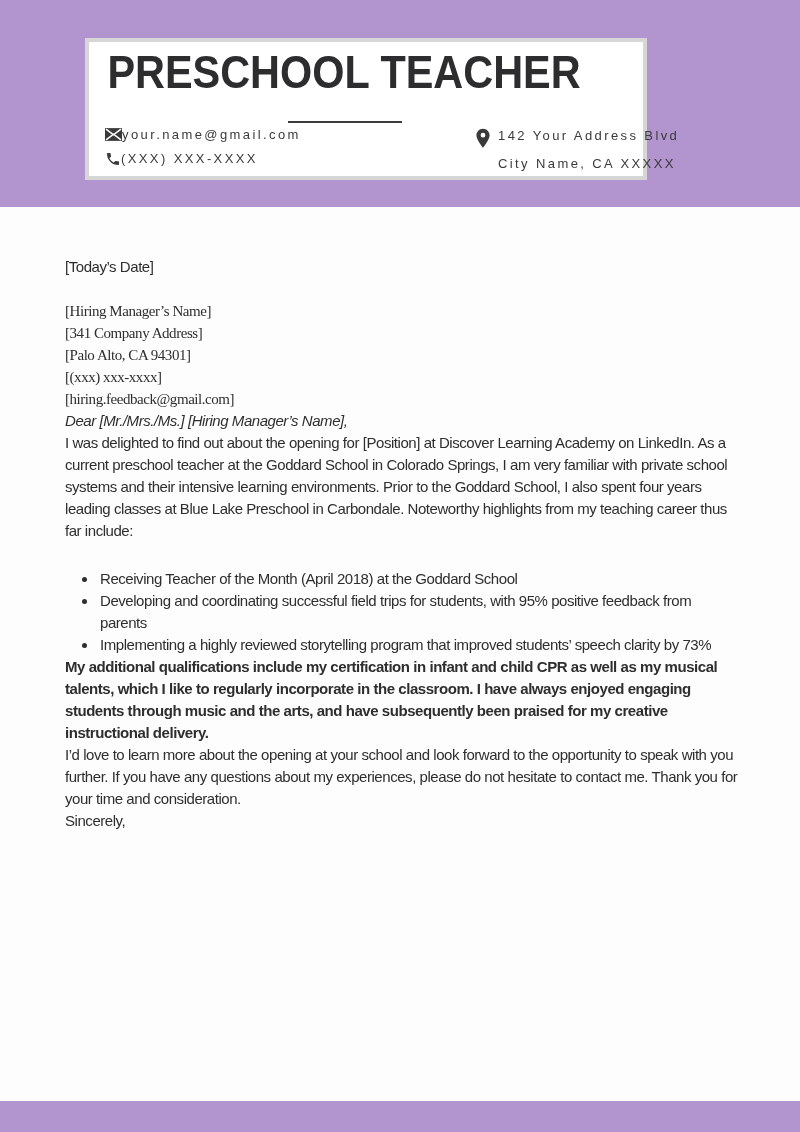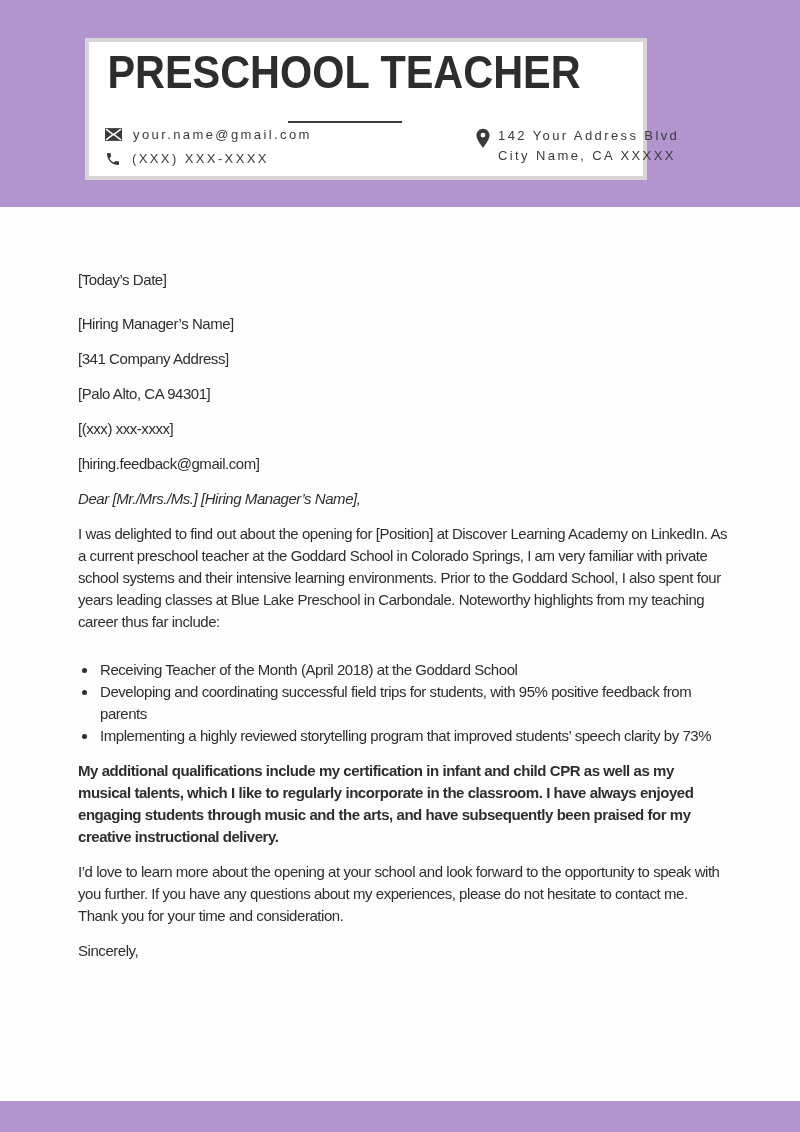--- a/index.html
+++ b/index.html
@@ -41,42 +41,42 @@
   }
   .title-rule{
     position:absolute;left:199px;top:79px;width:114px;height:2px;
     background:#3c3c3c;
   }
   .contact-left{
     position:absolute;left:16px;top:81px;
     display:flex;flex-direction:column;gap:1px;
   }
   .contact-row{
-    display:flex;align-items:center;gap:11px;height:23px;
+    display:flex;align-items:center;height:23px;
   }
   .contact-text{
     font-size:13px;letter-spacing:2.4px;color:var(--icon-ink);
     white-space:nowrap;
   }
   .contact-right{
     position:absolute;left:386px;top:86px;
     display:flex;align-items:flex-start;gap:7px;
   }
-  .addr-lines{display:flex;flex-direction:column;gap:4px;}
+  .addr-lines{display:flex;flex-direction:column;gap:12px;}
   .addr-lines .contact-text{line-height:16px;}
   .icon{display:inline-flex;align-items:center;justify-content:center;flex:0 0 auto;}
 
   
   .letter{
     position:absolute;left:65px;top:256px;width:676px;
     font-size:15px;line-height:22px;color:var(--body-ink);
     letter-spacing:-0.45px;
   }
-  .letter .block{margin:13px;}
-  .recipient{margin-top:22px;}
+  .letter .block{margin:0;}
+  .recipient{margin-top:22px;font-family:Liberation Serif, serif;}
   .salutation{margin-top:30px;font-style:italic;}
   .para-1{margin-top:24px;}
   .bullet-list{
     margin-top:26px;margin-left:0;padding-left:33px;list-style:disc outside;
   }
   .bullet-list li{padding-left:2px;}
   .para-2{margin-top:26px;font-weight:bold;}
   .para-3{margin-top:22px;}
   .closing{margin-top:28px;}
   .signature{margin-top:22px;}

